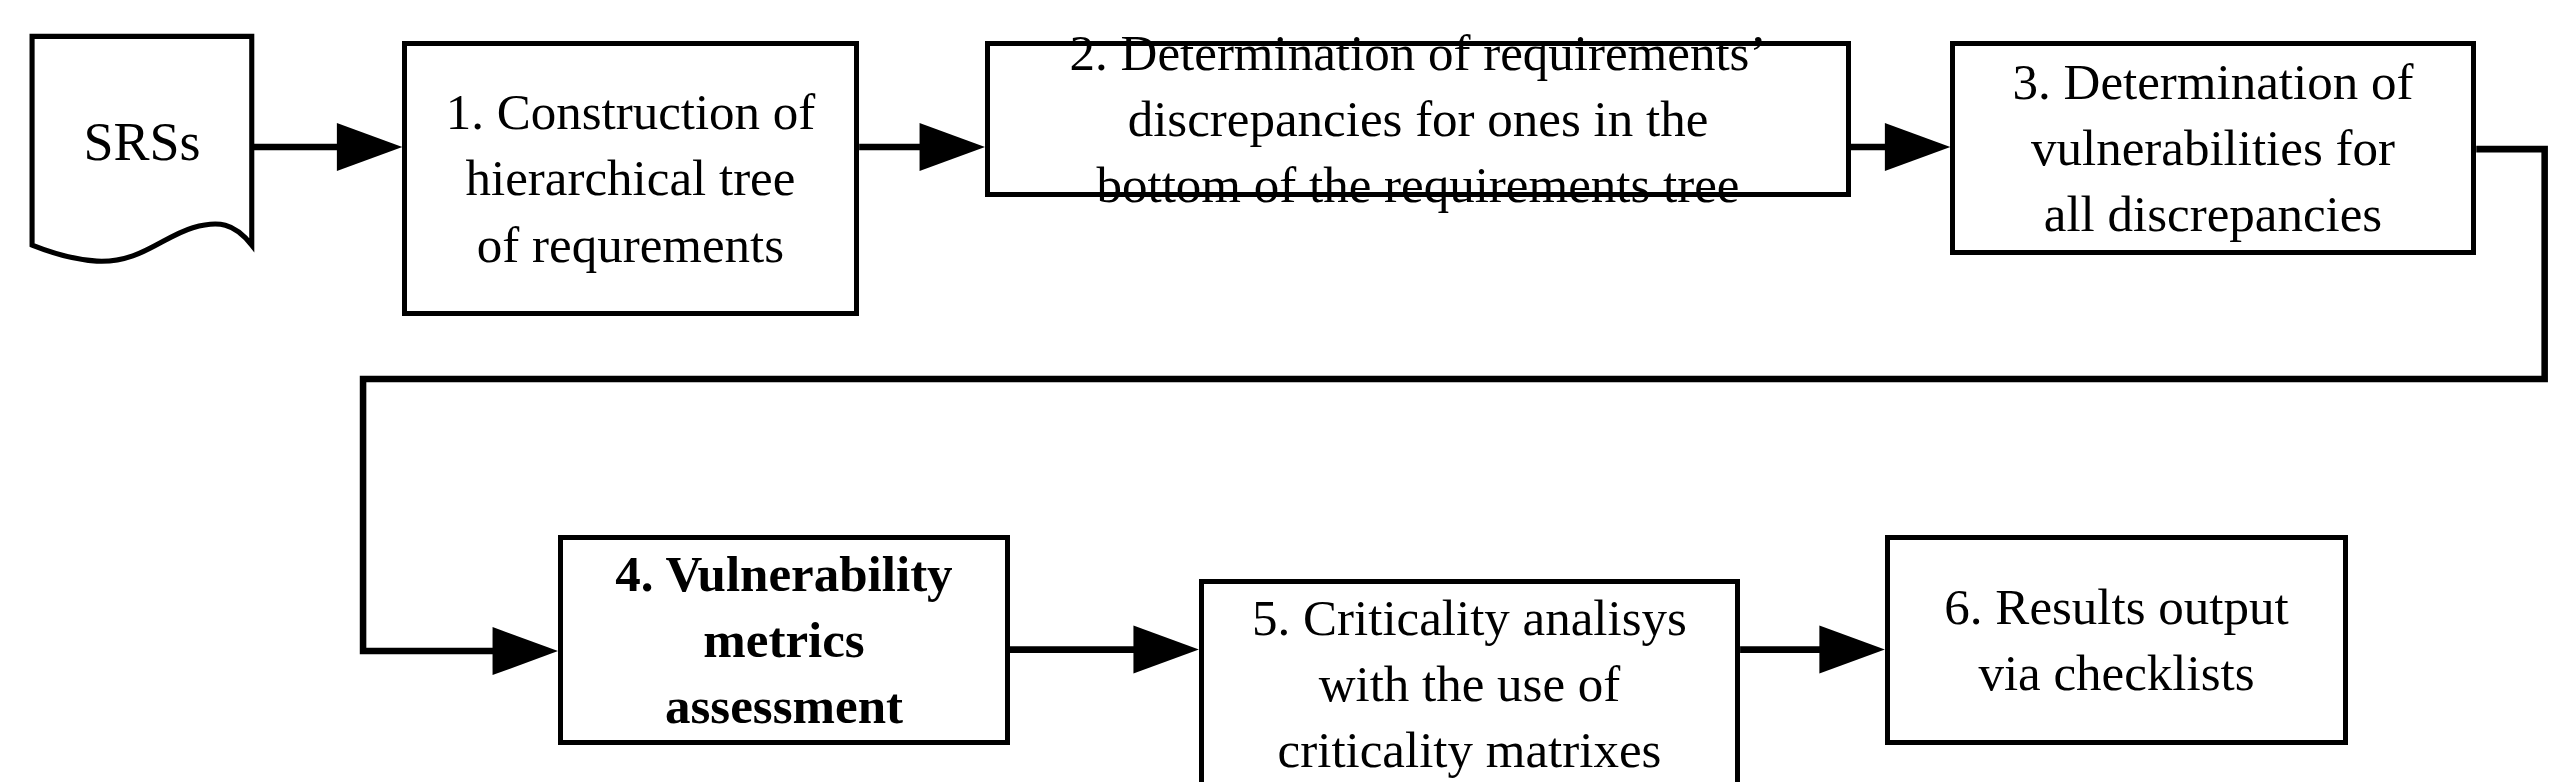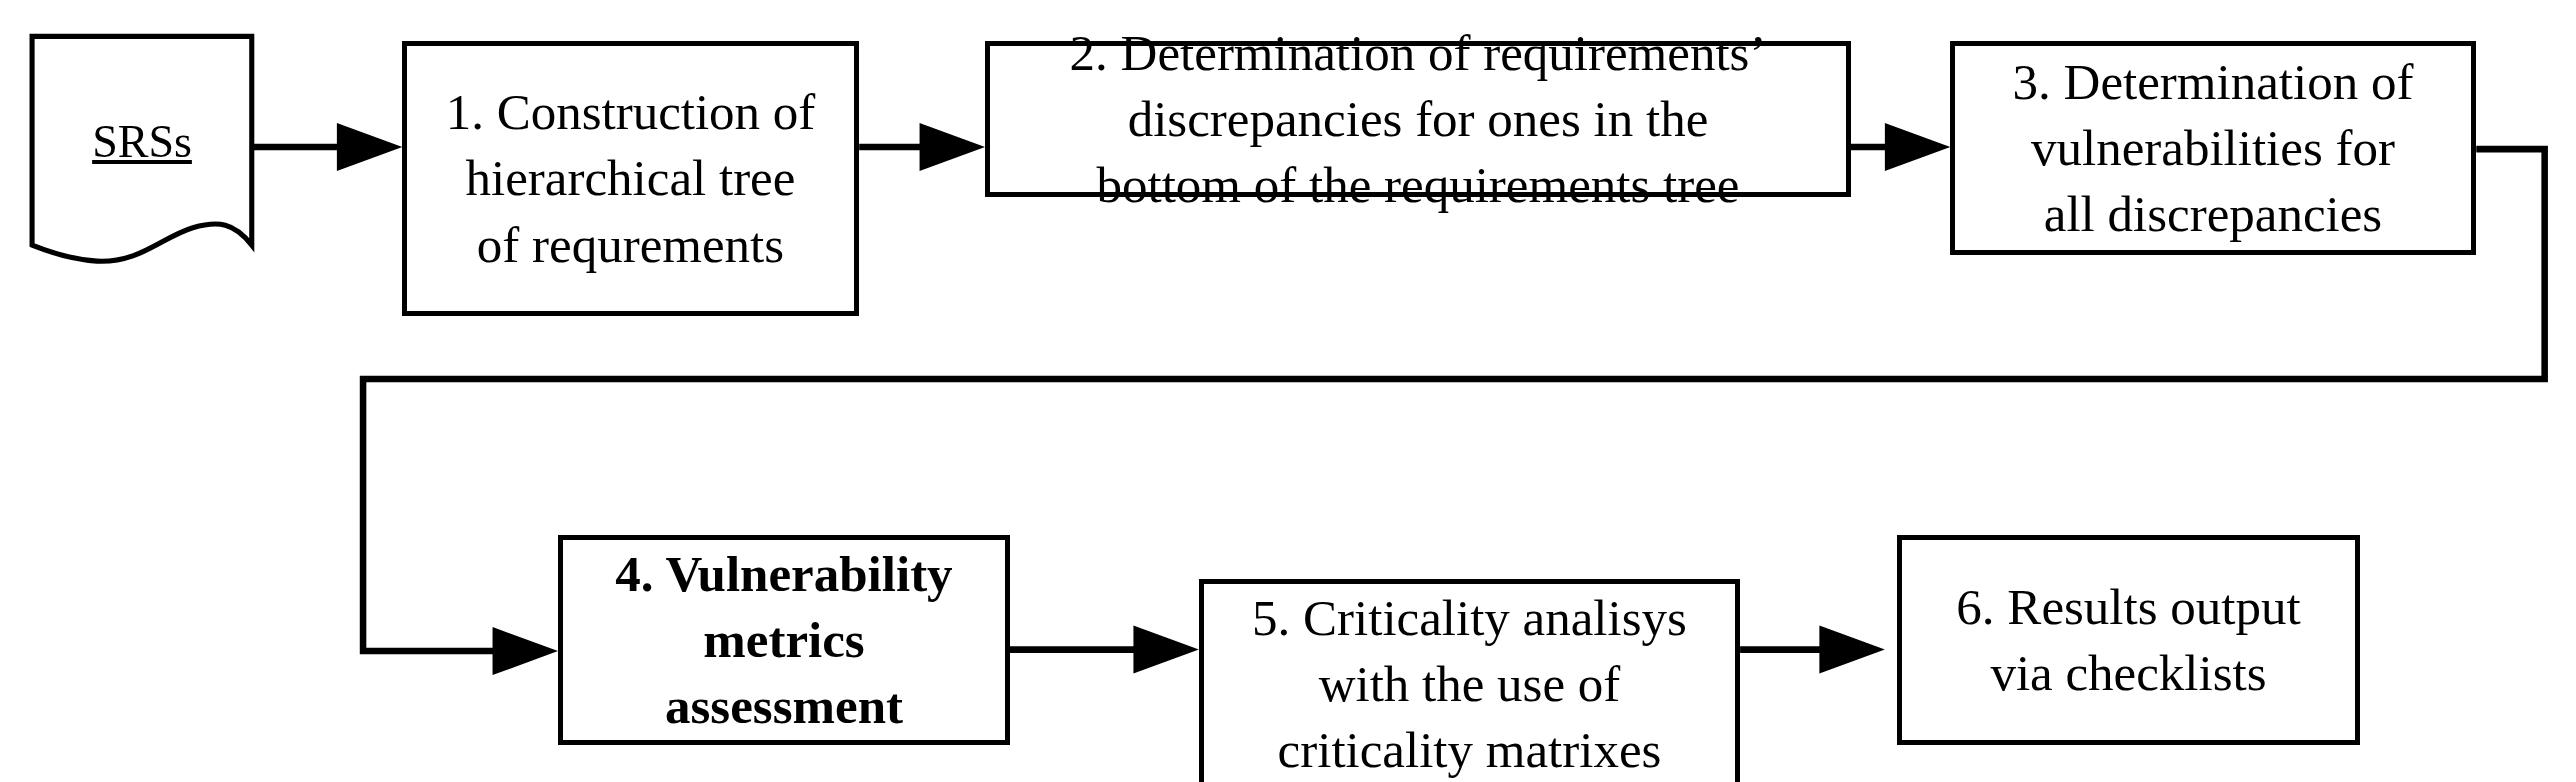--- a/index.html
+++ b/index.html
@@ -41,22 +41,21 @@
   }
   .doc-label {
     position: absolute;
     left: 32px;
     top: 36px;
     width: 220px;
     height: 211px;
     display: flex;
     align-items: center;
     justify-content: center;
-    font-size: 46px;
-    text-decoration: underline;
+    font-size: 54px;
   }
 </style>
 </head>
 <body>
 
 <div class="canvas">
 
   <svg class="shapes-layer" viewBox="0 0 3541 1075">
 
     <path d="M 44 50 H 346 V 337
@@ -108,19 +107,19 @@
 metrics
 assessment</div>
   </div>
 
   <div class="step-box" style="left:1199px; top:535px; width:541px; height:210px;margin-top:44px;">
     <div class="box-text">5. Criticality analisys
 with the use of
 criticality matrixes</div>
   </div>
 
-  <div class="step-box" style="left:1885px; top:535px; width:463px; height:210px;margin-left:12px;">
+  <div class="step-box" style="left:1885px; top:535px; width:463px; height:210px;">
     <div class="box-text">6. Results output
 via checklists</div>
   </div>
 
 </div>
 
 
 </body></html>

